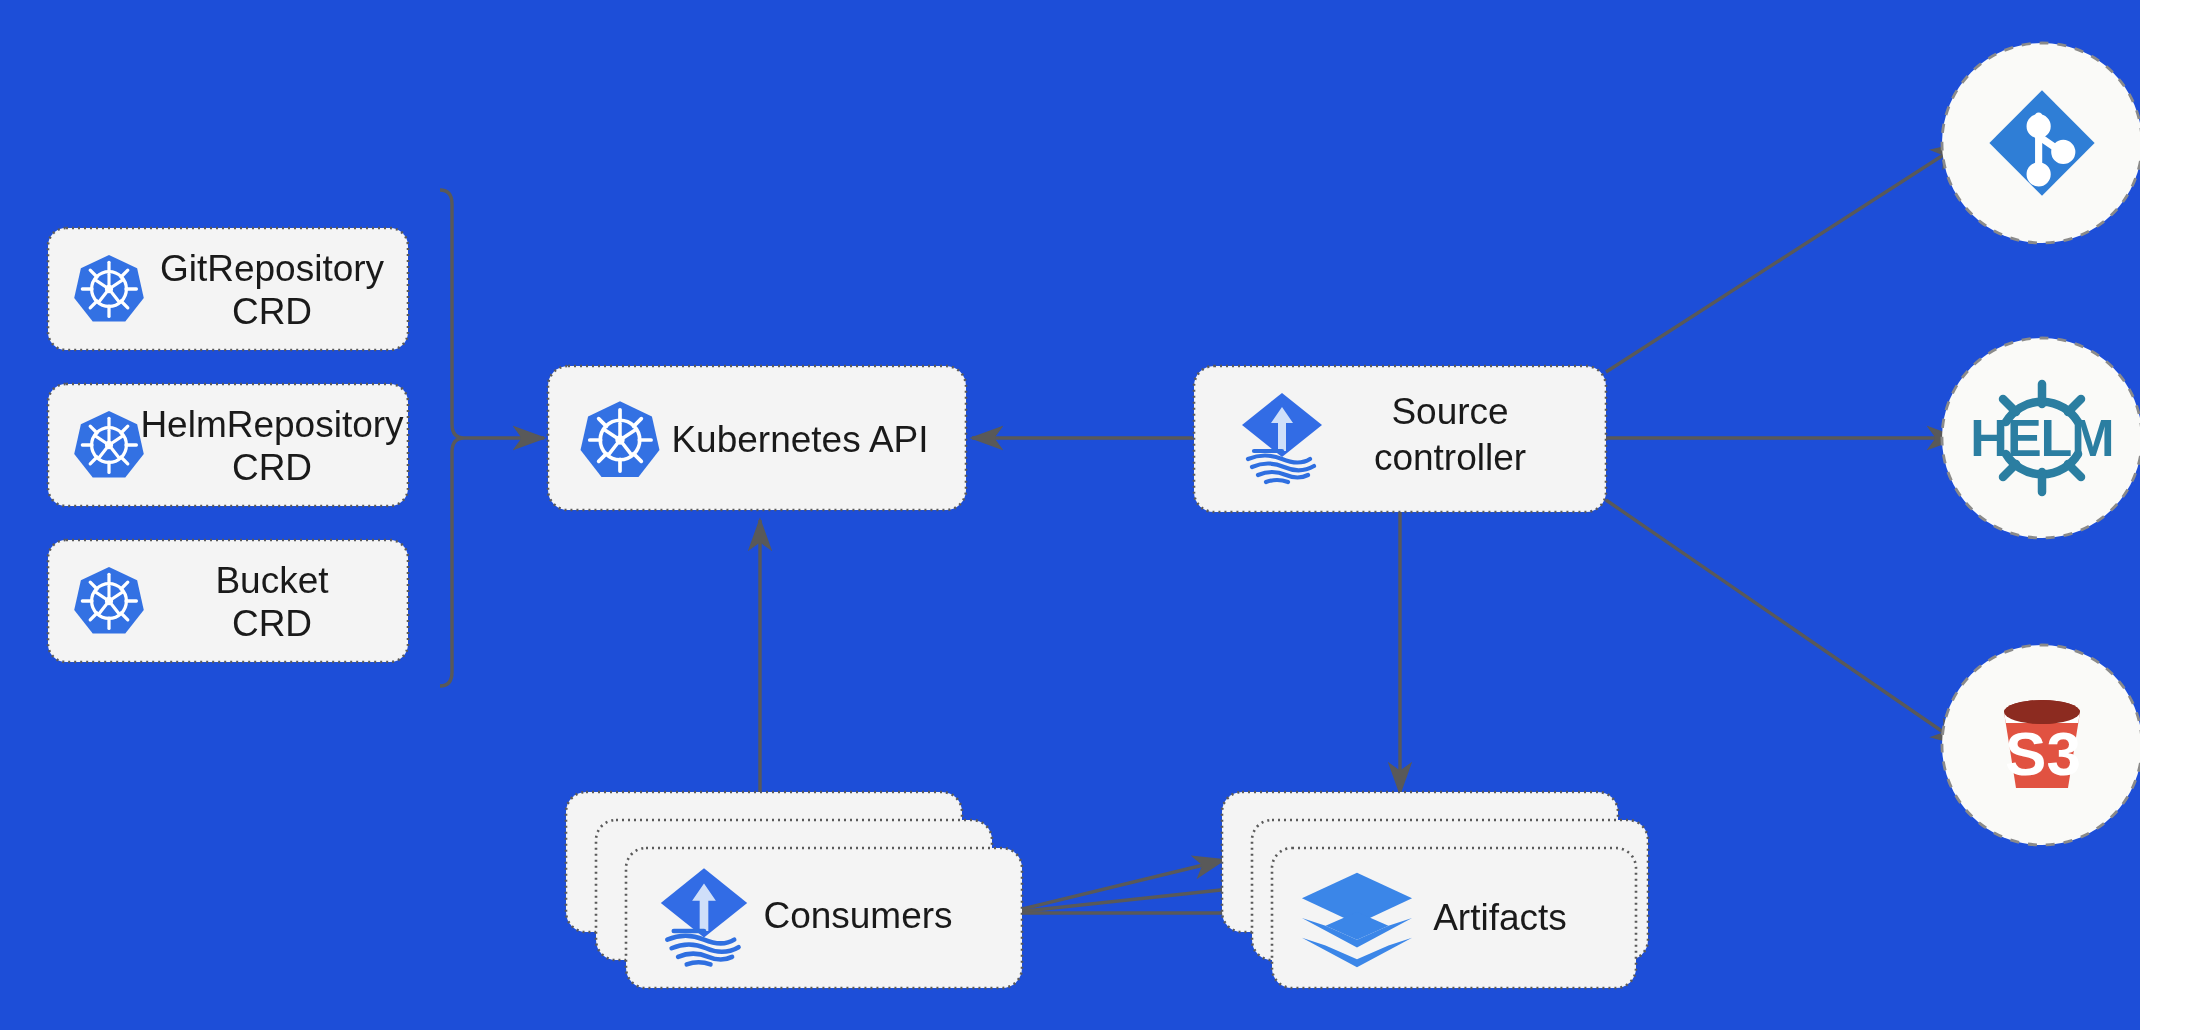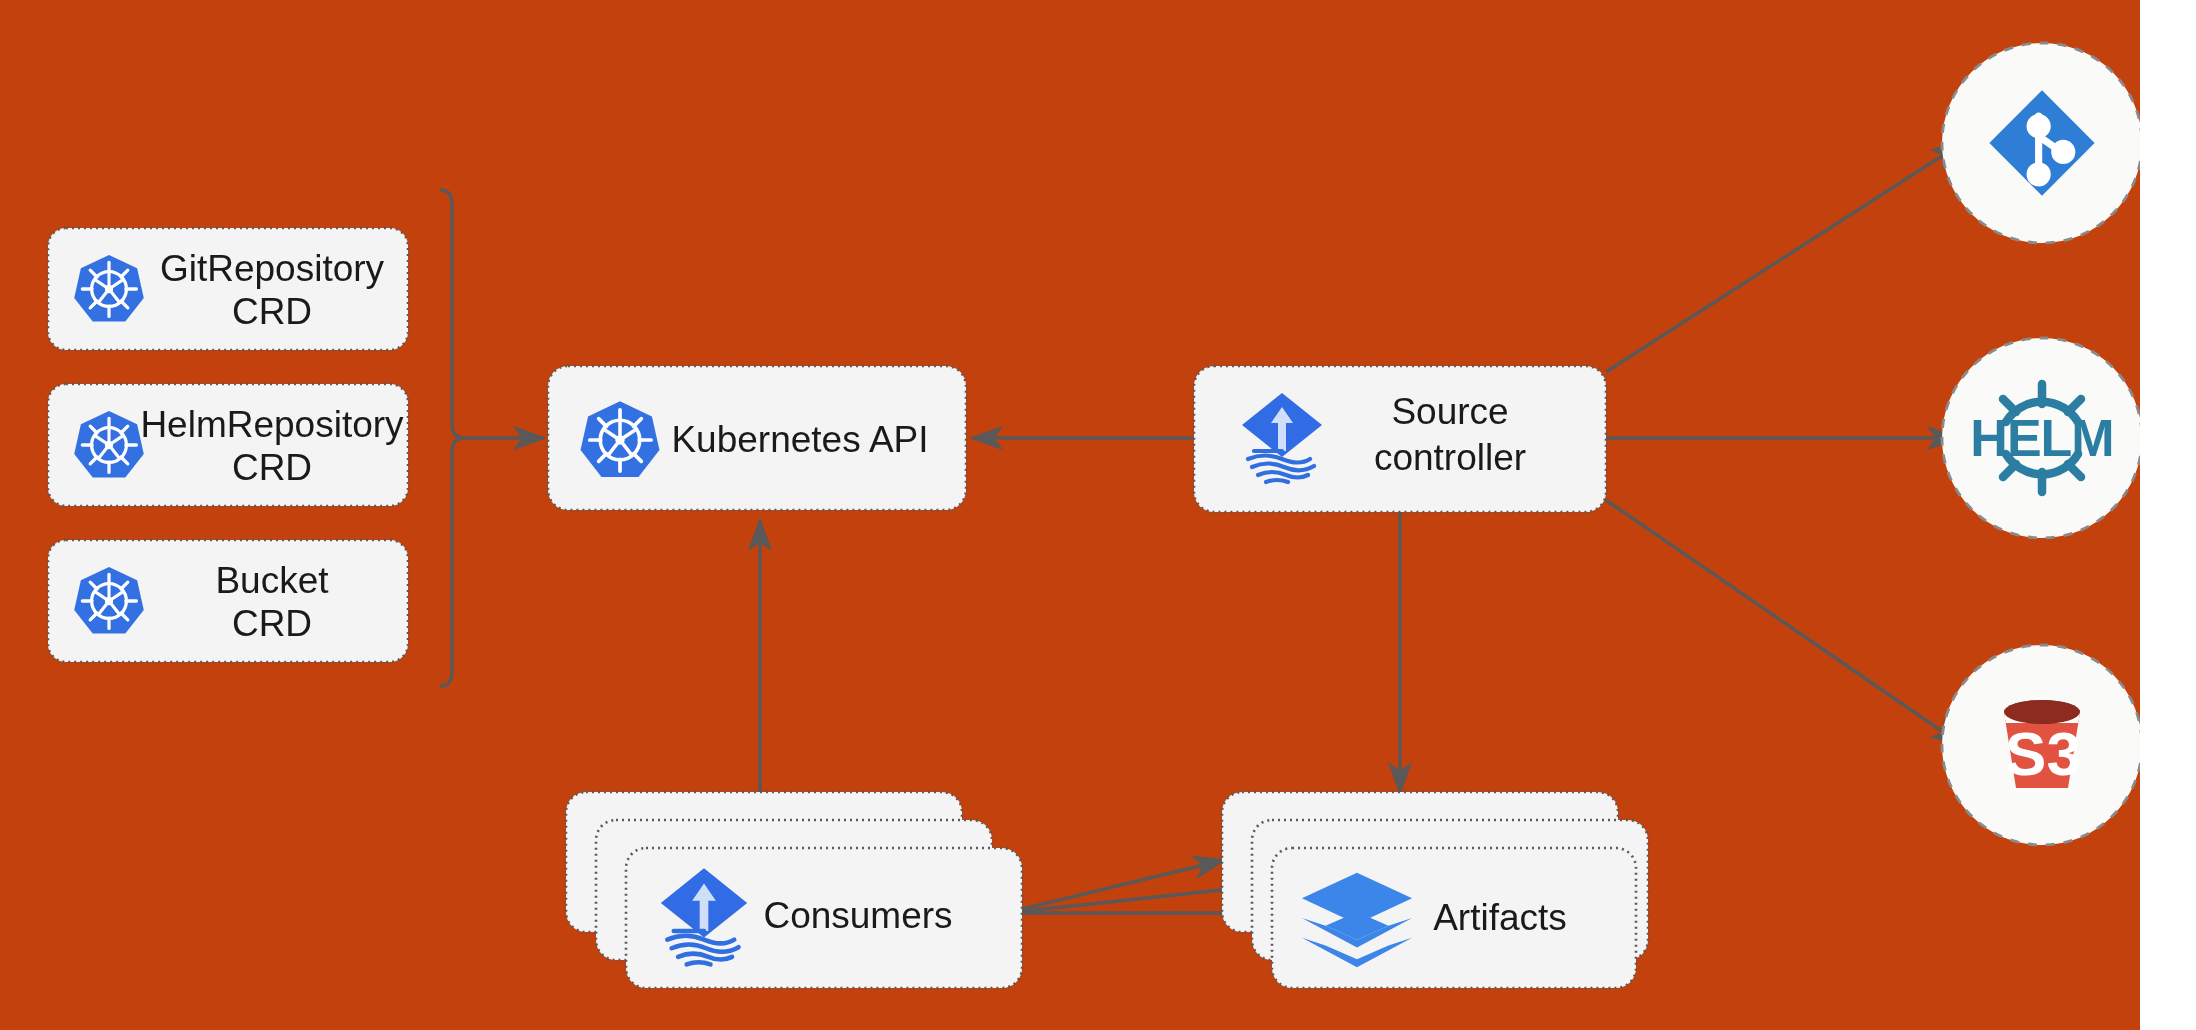--- a/index.html
+++ b/index.html
@@ -1,17 +1,17 @@
 <!DOCTYPE html>
 <html><head>
 <meta charset="utf-8">
 <style>
   html,body{margin:0;padding:0;background:#ffffff;}
   body{font-family:"Liberation Sans","DejaVu Sans",sans-serif;}
-  #diagram-root{position:relative;width:2140px;height:1030px;background:#c2410c;overflow:hidden;}
+  #diagram-root{position:relative;width:2140px;height:1030px;background:#1d4ed8;overflow:hidden;}
   svg.layer{position:absolute;left:0;top:0;width:2196px;height:1030px;}
   .node-label{font-family:"Liberation Sans","DejaVu Sans",sans-serif;fill:#1a1a1a;font-size:37px;}
   .helm-word{font-family:"Liberation Sans","DejaVu Sans",sans-serif;font-weight:bold;font-size:52px;fill:#2b7ea1;letter-spacing:-1px;}
   .s3-word{font-family:"Liberation Sans","DejaVu Sans",sans-serif;font-weight:bold;font-size:62px;fill:#ffffff;}
 </style>
 </head>
 <body>
 
 <div id="diagram-root">
 

